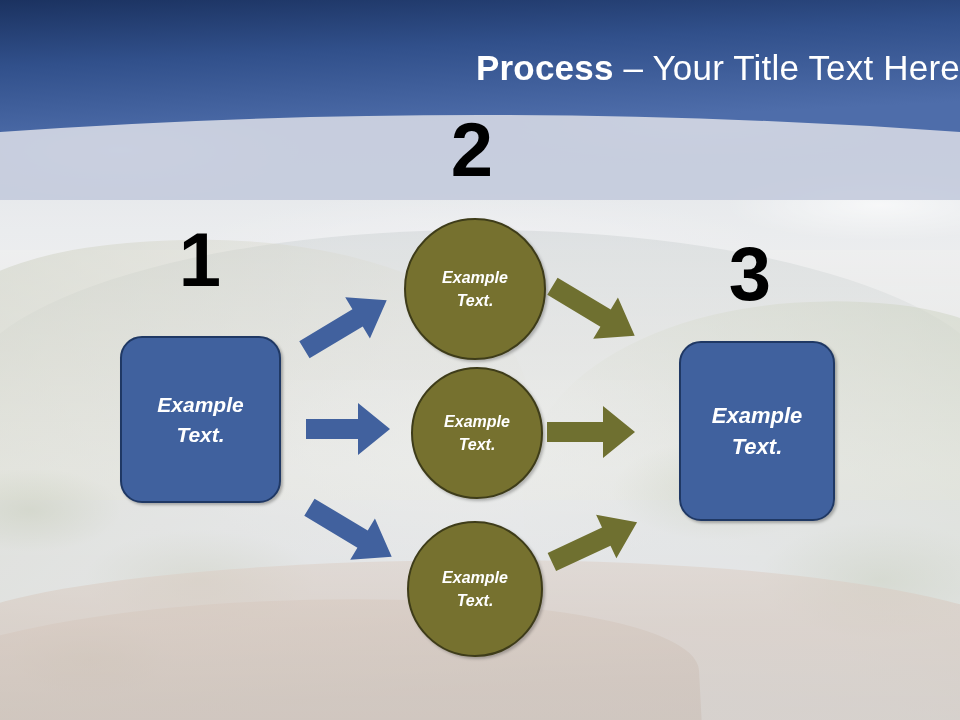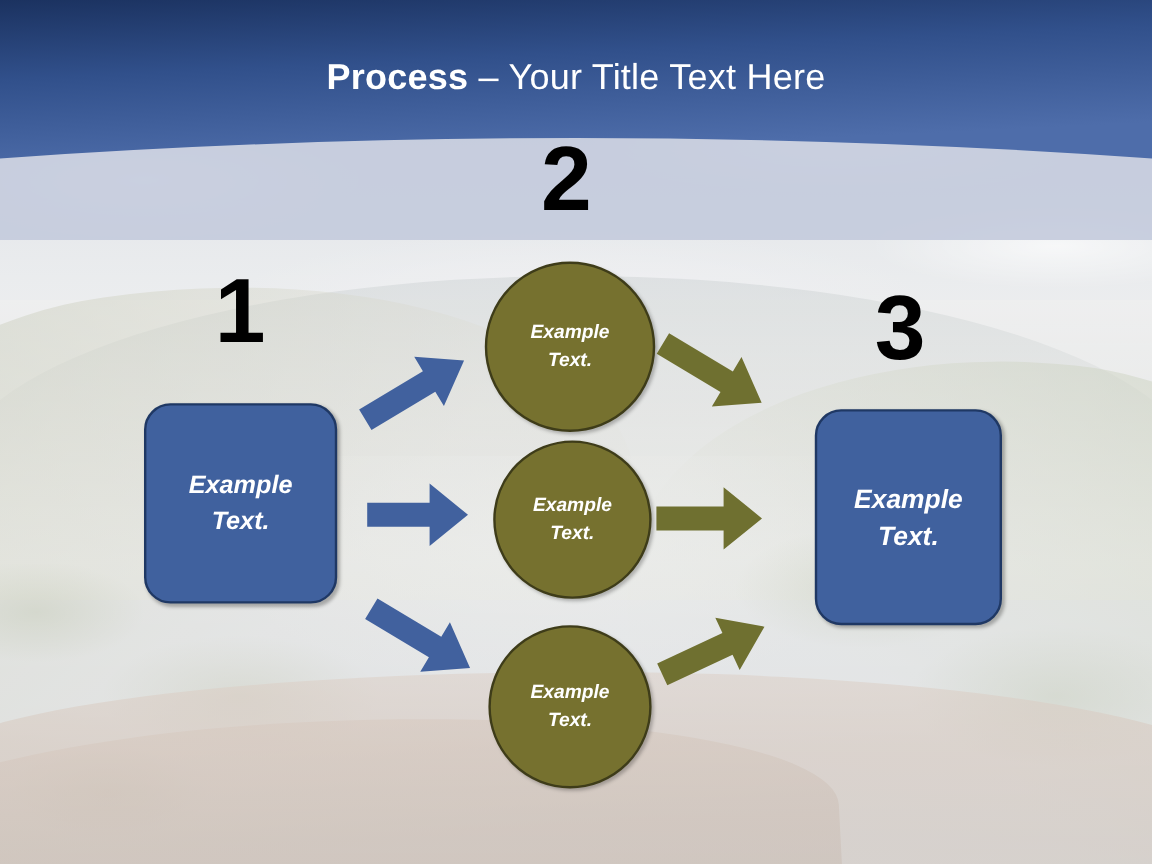--- a/index.html
+++ b/index.html
@@ -115,23 +115,23 @@
   .header-svg {
     position: absolute;
     left: 0; top: 0;
     width: 960px; height: 200px;
   }
 
   .title {
     position: absolute;
     left: 0; top: 48px;
     width: 960px;
-    text-align: center;
+    text-align: right;
     color: #ffffff;
-    font-size: 30px;
+    font-size: 35px;
     letter-spacing: 0.2px;
     white-space: nowrap;
   }
   .title .bold { font-weight: bold; }
   .title .rest { font-weight: normal; }
 
   
   .step-num {
     position: absolute;
     font-weight: bold;

